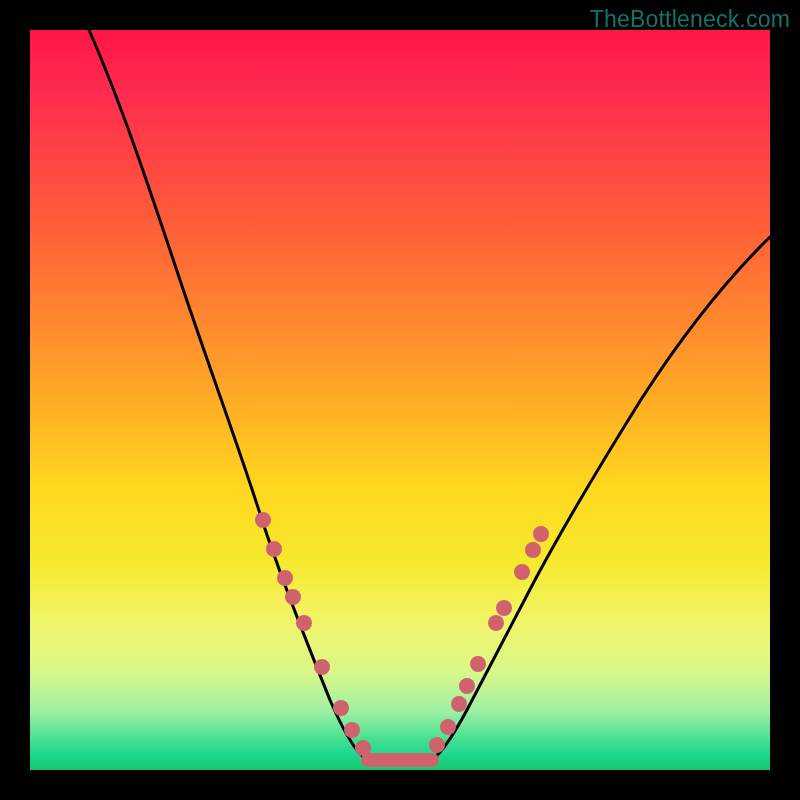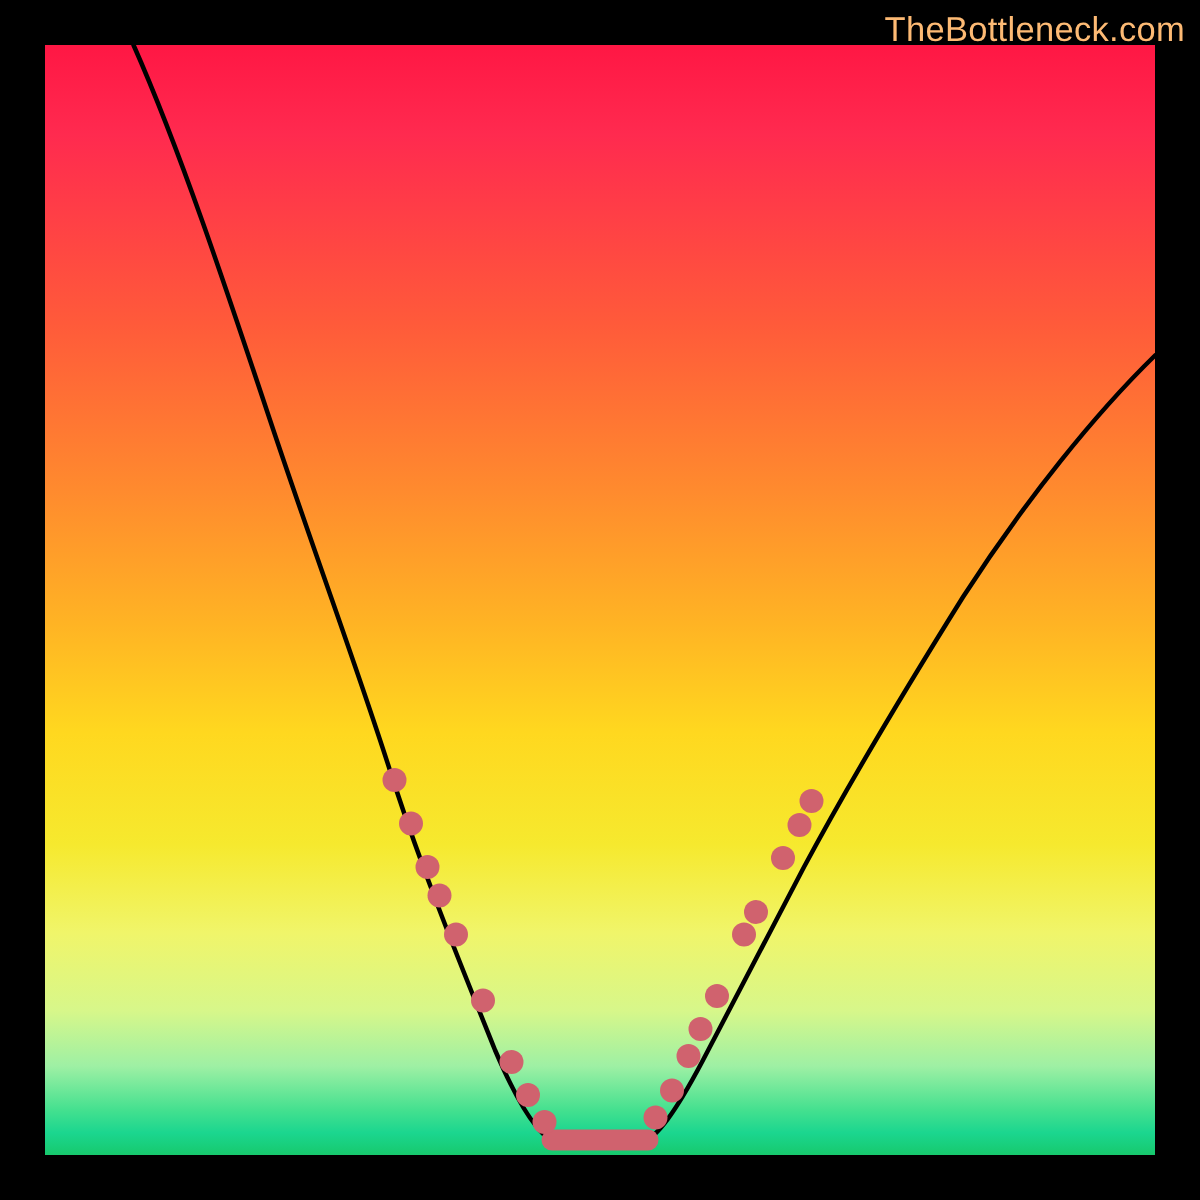--- a/index.html
+++ b/index.html
@@ -37,21 +37,21 @@
       #9ef0a4 92%,
       #43e08f 96%,
       #1bd68f 98%,
       #17c96d 100%
     );
   }
   .watermark {
     position: absolute;
     top: 6px;
     right: 10px;
-    color: #fdba74;
+    color: #0f766e;
     font-size: 23px;
     letter-spacing: 0.2px;
     font-weight: 500;
     user-select: none;
   }
   svg.curves {
     position: absolute;
     left: 0;
     top: 0;
     width: 740px;

